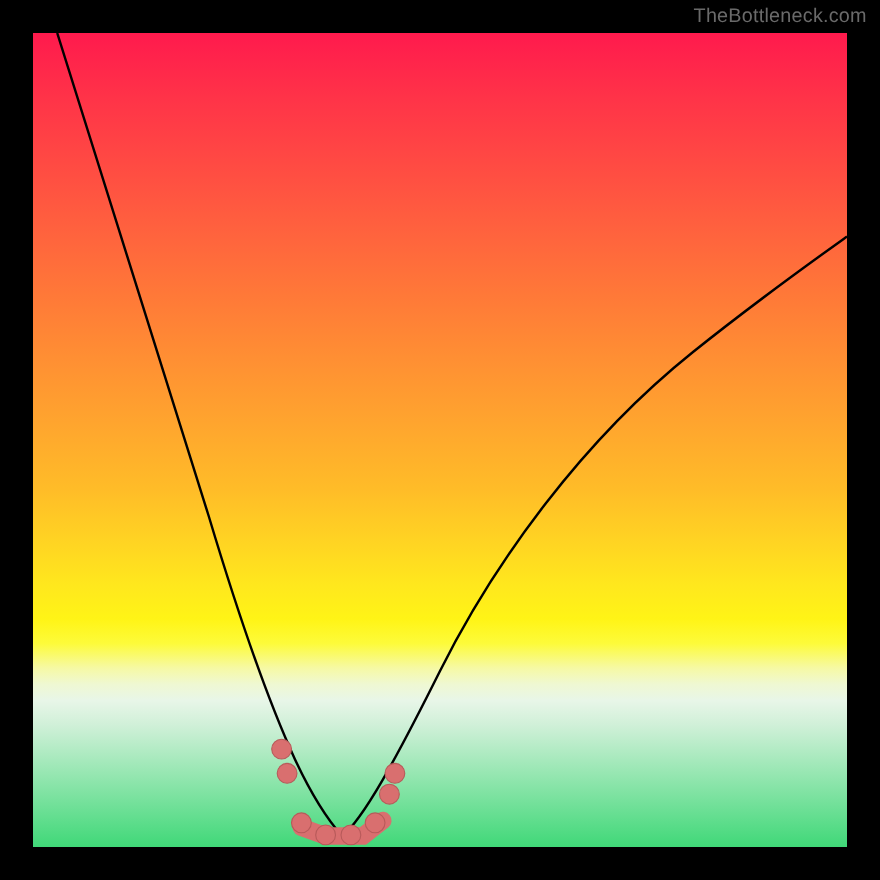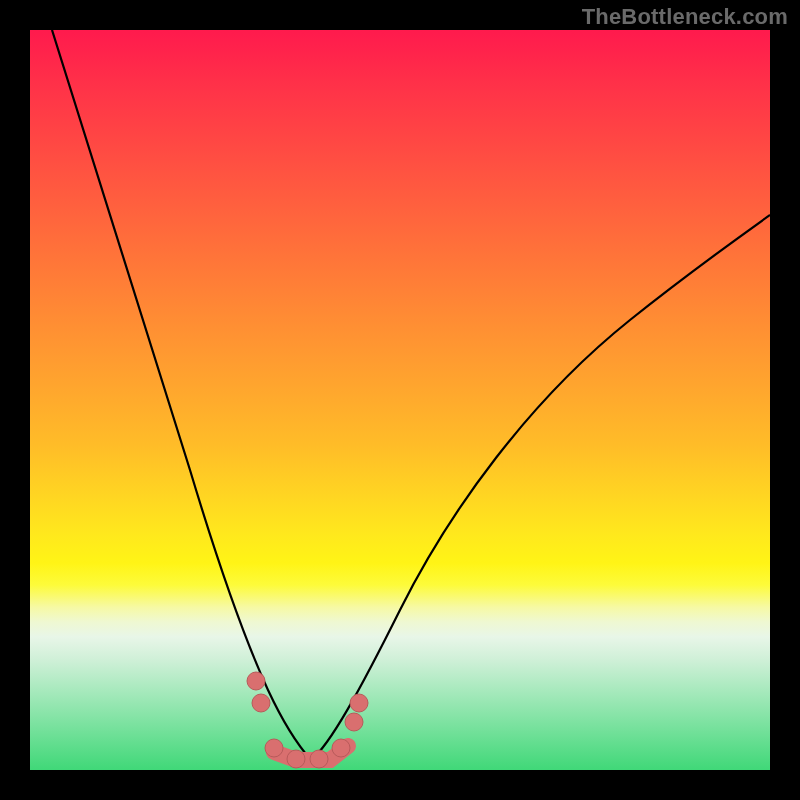--- a/index.html
+++ b/index.html
@@ -44,23 +44,23 @@
       #d0f0d8 85%,
       #a0e8b8 90%,
       #70e098 95%,
       #40d878 100%);
   }
   .watermark {
     position: absolute;
     top: 4px;
     right: 12px;
     color: #6a6a6a;
-    font-size: 22px;
+    font-size: 18px;
     letter-spacing: 0.2px;
-    font-weight: 700;
+    font-weight: 400;
   }
   svg.curves {
     position: absolute;
     left: 0;
     top: 0;
     width: 740px;
     height: 740px;
   }
   .curve {
     fill: none;

